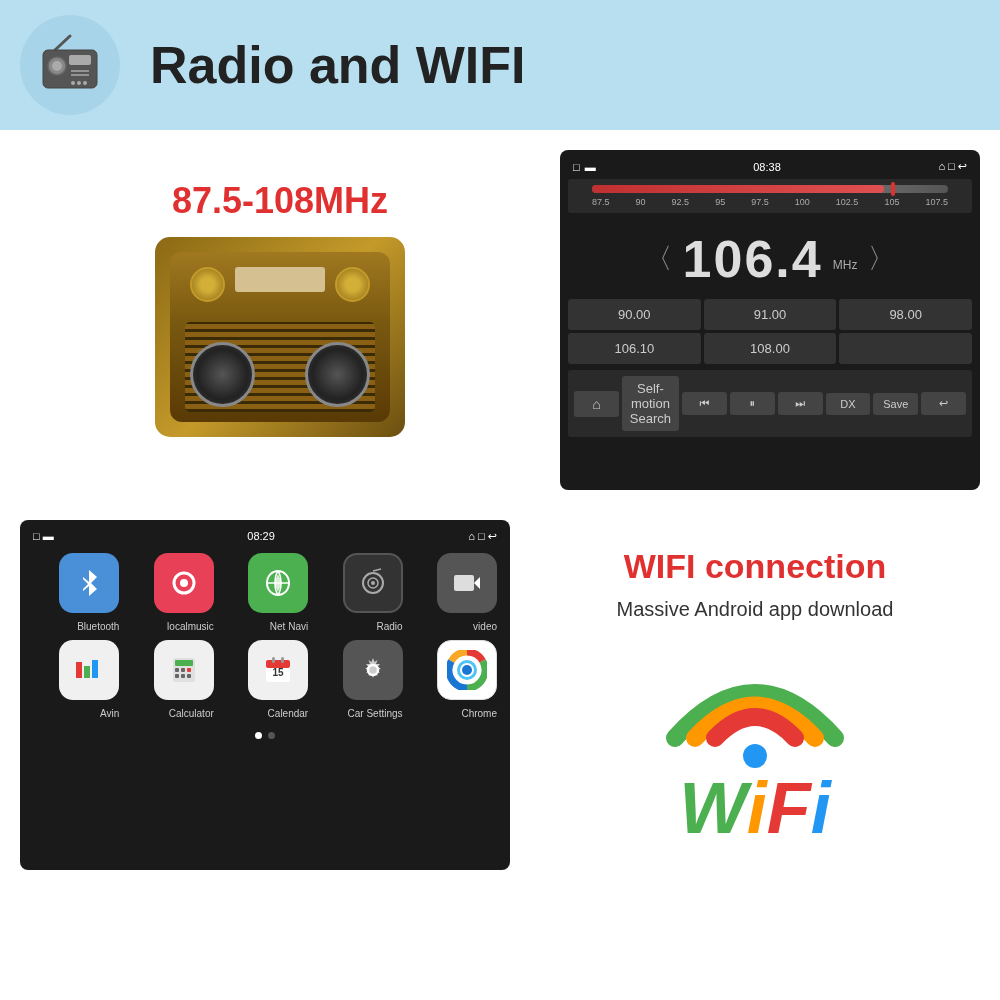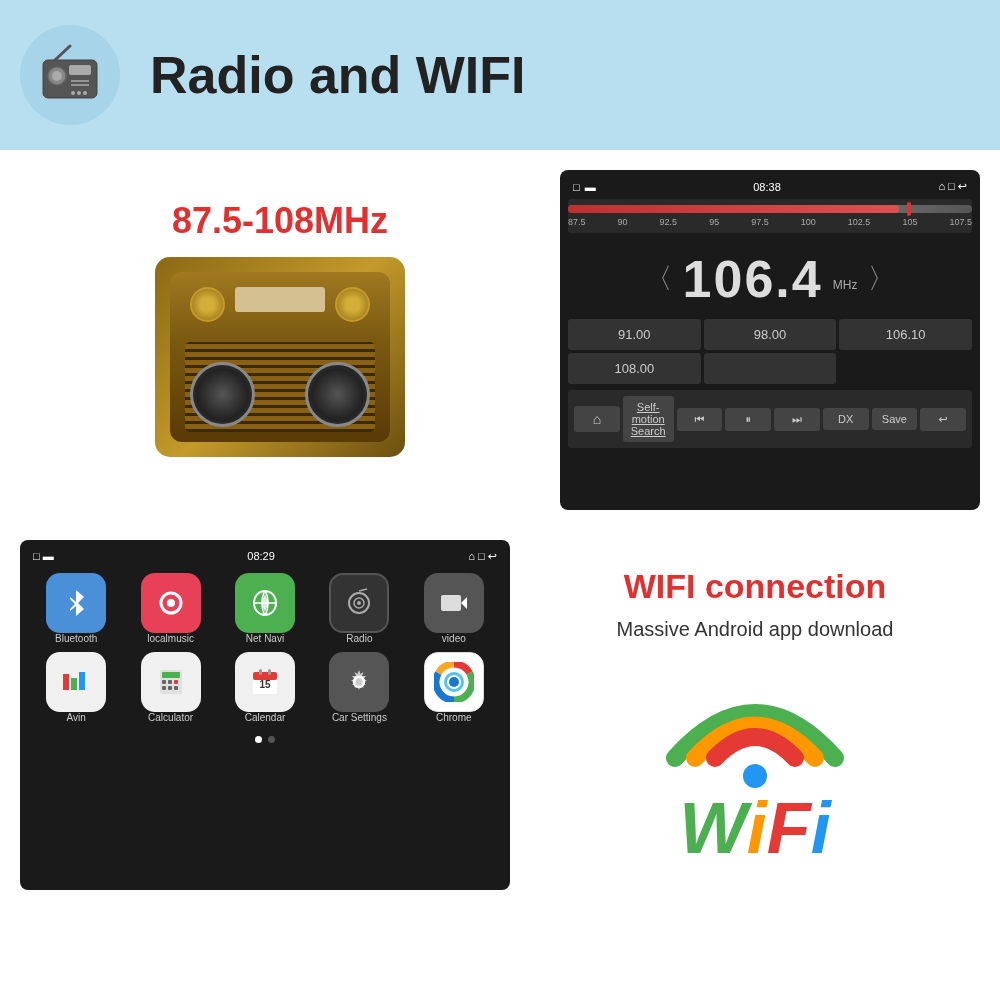--- a/index.html
+++ b/index.html
@@ -10,21 +10,21 @@
       background: #ffffff;
       font-family: Arial, sans-serif;
       position: relative;
     }
 
     
     .header {
       display: flex;
       align-items: center;
       background: #b8dff0;
-      height: 150px;
+      height: 130px;
       padding: 27px 20px;
       text-align: center;
     }
     .header-icon-circle {
       width: 100px;
       height: 100px;
       border-radius: 50%;
       background: #a8d4ea;
       display: flex;
       align-items: center;
@@ -181,21 +181,21 @@
       font-size: 11px;
       padding: 2px 5px;
       margin-bottom: 4px;
     }
     .screen-statusbar-left {
       display: flex;
       gap: 5px;
     }
     .screen-tuner-bar {
       background: #2a2a2a;
-      padding: 6px 0;
+      padding: 6px 24px;
       margin-bottom: 6px;
       border-radius: 3px;
     }
     .tuner-track {
       position: relative;
       height: 8px;
       background: linear-gradient(90deg, #555 0%, #888 50%, #555 100%);
       border-radius: 4px;
       margin-bottom: 4px;
     }
@@ -307,22 +307,22 @@
     }
     .app-grid {
       display: grid;
       grid-template-columns: repeat(5, 1fr);
       gap: 8px;
       padding: 5px;
     }
     .app-item {
       display: flex;
       flex-direction: column;
-      align-items: center;
-      gap: 0;
+      align-items: flex-end;
+      gap: 8px;
     }
     .app-icon {
       width: 60px;
       height: 60px;
       border-radius: 14px;
       display: flex;
       align-items: center;
       justify-content: center;
       font-size: 28px;
     }
@@ -456,30 +456,31 @@
     <div class="freq-display">
       <span class="freq-arrow">〈</span>
       <span class="freq-number">106.4</span>
       <div style="display:flex;flex-direction:column;align-items:flex-start;">
         <span class="freq-mhz">MHz</span>
       </div>
       <span class="freq-arrow">〉</span>
     </div>
 
     <div class="preset-grid">
+      <div class="preset-btn">90.00</div>
       <div class="preset-btn">91.00</div>
       <div class="preset-btn">98.00</div>
       <div class="preset-btn">106.10</div>
       <div class="preset-btn">108.00</div>
       <div class="preset-btn"></div>
     </div>
 
     <div class="screen-controls">
       <div class="ctrl-btn ctrl-btn-home">⌂</div>
-      <div class="ctrl-btn" style="font-size:11px;text-decoration:underline;">Self-motion<br>Search</div>
+      <div class="ctrl-btn" style="font-size:13px;">Self-motion<br>Search</div>
       <div class="ctrl-btn">⏮</div>
       <div class="ctrl-btn">⏸</div>
       <div class="ctrl-btn">⏭</div>
       <div class="ctrl-btn">DX</div>
       <div class="ctrl-btn">Save</div>
       <div class="ctrl-btn">↩</div>
     </div>
   </div>
 </div>
 

